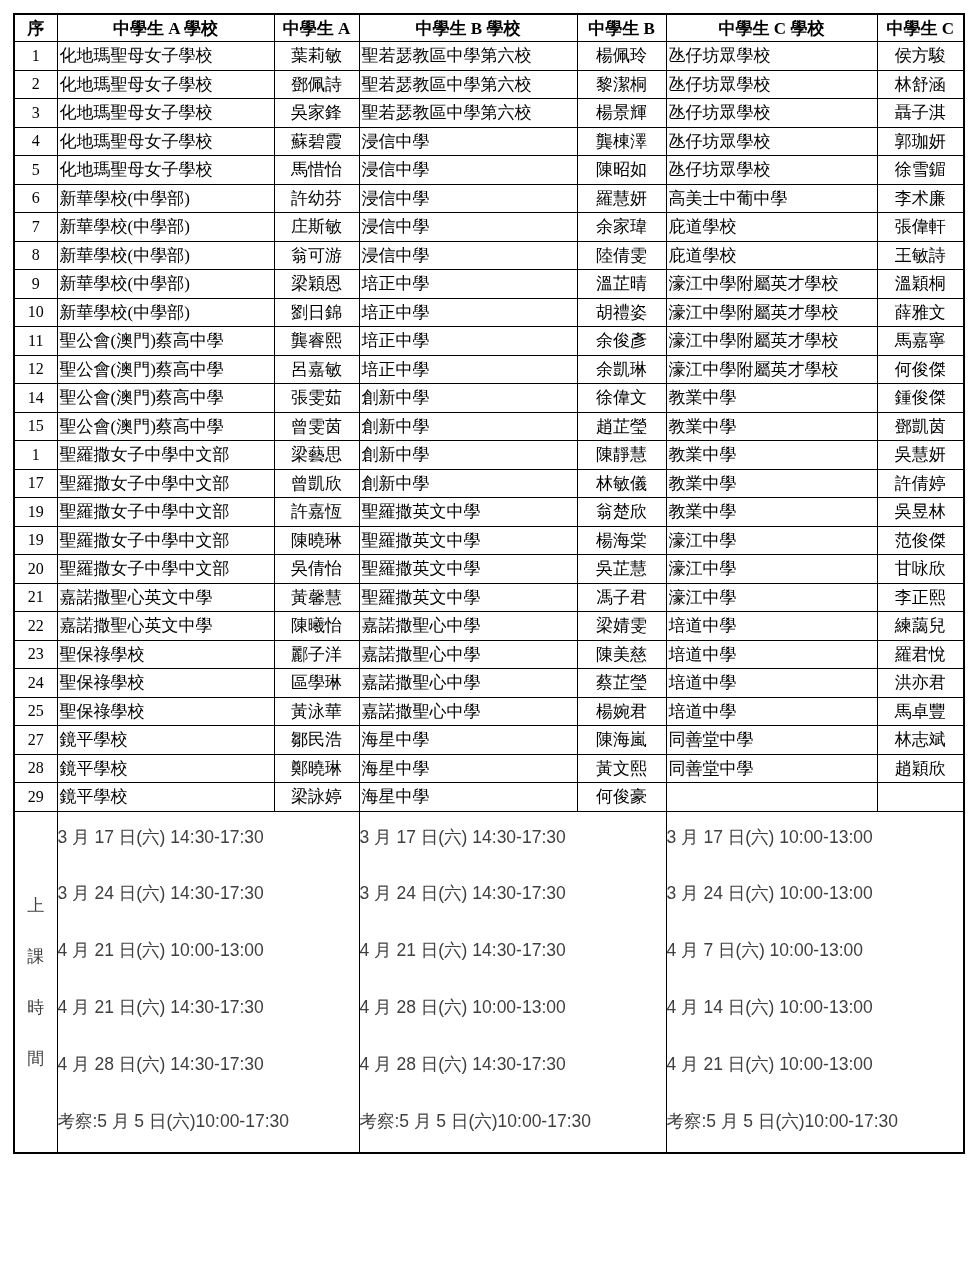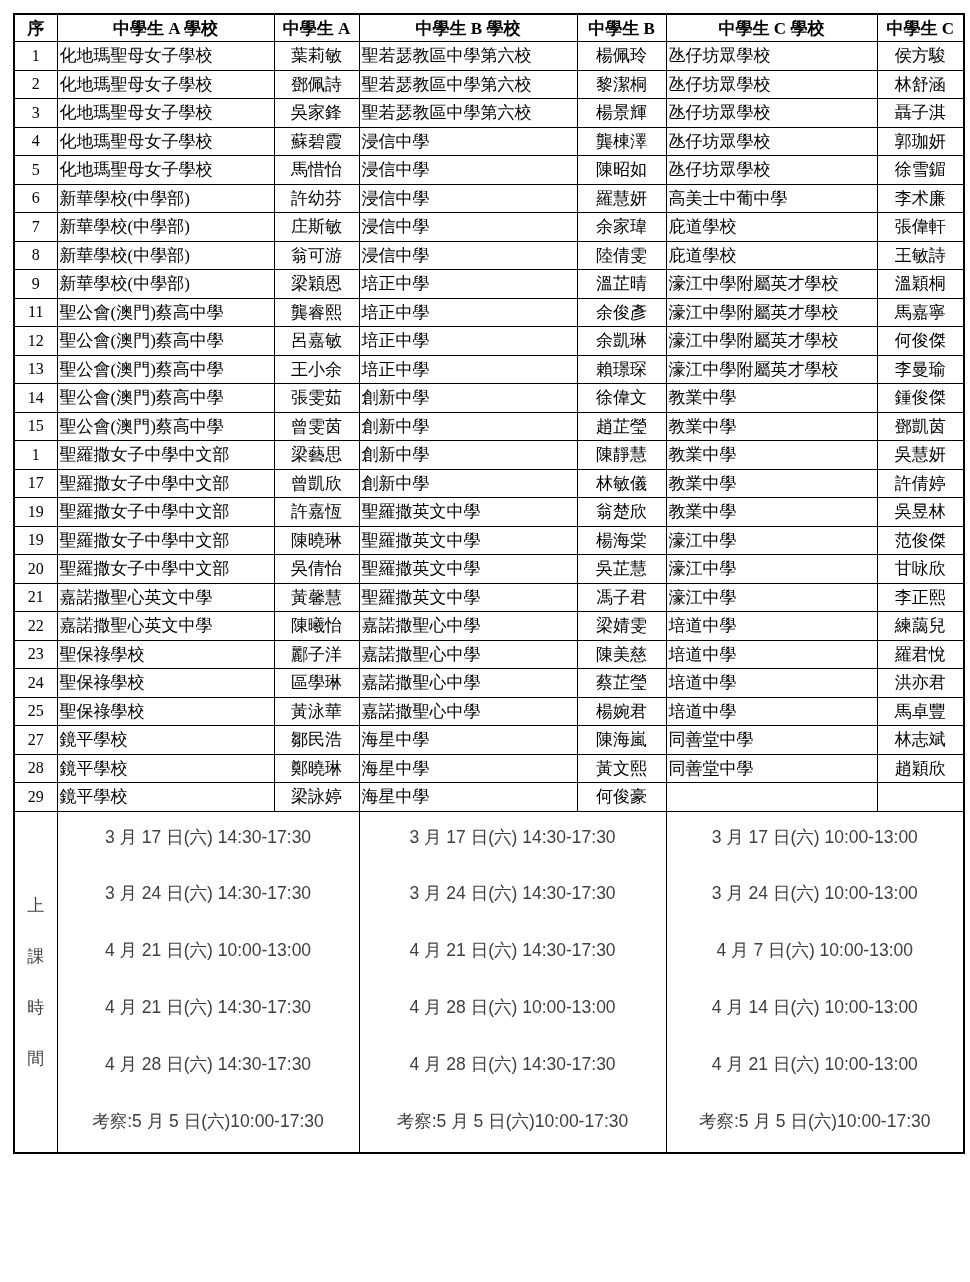--- a/index.html
+++ b/index.html
@@ -51,21 +51,21 @@
     font-size:17px;
     color:#3f3f3f;
   }
   .sched-inner {
     height:340px;
     box-sizing:border-box;
     display:flex;
     flex-direction:column;
     justify-content:space-between;
     padding:17px 0 21px 0;
-    text-align:center;
+    text-align:left;
     font-family:"Liberation Sans","DejaVu Sans",sans-serif;
     font-size:17.5px;
     color:#3f3f3f;
     line-height:1;
   }
 </style>
 </head>
 <body>
 
 <div class="page">
@@ -166,45 +166,45 @@
         <tr>
           <td>9</td>
           <td>新華學校(中學部)</td>
           <td>梁穎恩</td>
           <td>培正中學</td>
           <td>溫芷晴</td>
           <td>濠江中學附屬英才學校</td>
           <td>溫穎桐</td>
         </tr>
         <tr>
+          <td>10</td>
+          <td>新華學校(中學部)</td>
+          <td>劉日錦</td>
+          <td>培正中學</td>
+          <td>胡禮姿</td>
+          <td>濠江中學附屬英才學校</td>
+          <td>薛雅文</td>
+        </tr>
+        <tr>
           <td>11</td>
           <td>聖公會(澳門)蔡高中學</td>
           <td>龔睿熙</td>
           <td>培正中學</td>
           <td>余俊彥</td>
           <td>濠江中學附屬英才學校</td>
           <td>馬嘉寧</td>
         </tr>
         <tr>
           <td>12</td>
           <td>聖公會(澳門)蔡高中學</td>
           <td>呂嘉敏</td>
           <td>培正中學</td>
           <td>余凱琳</td>
           <td>濠江中學附屬英才學校</td>
           <td>何俊傑</td>
-        </tr>
-        <tr>
-          <td>13</td>
-          <td>聖公會(澳門)蔡高中學</td>
-          <td>王小余</td>
-          <td>培正中學</td>
-          <td>賴璟琛</td>
-          <td>濠江中學附屬英才學校</td>
-          <td>李曼瑜</td>
         </tr>
         <tr>
           <td>14</td>
           <td>聖公會(澳門)蔡高中學</td>
           <td>張雯茹</td>
           <td>創新中學</td>
           <td>徐偉文</td>
           <td>教業中學</td>
           <td>鍾俊傑</td>
         </tr>

